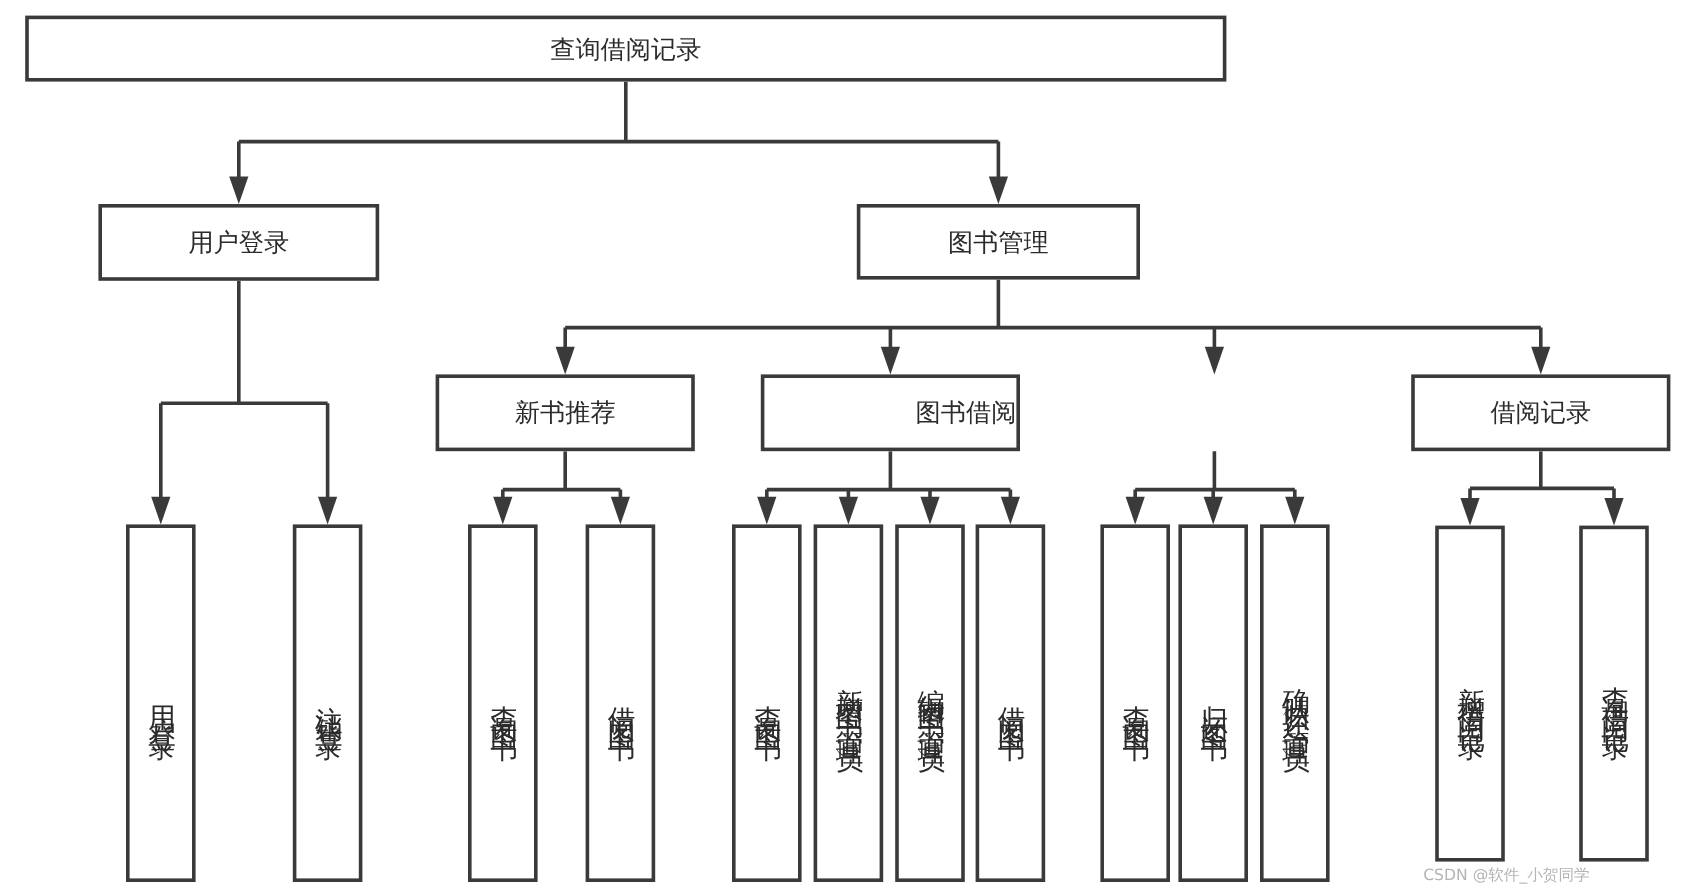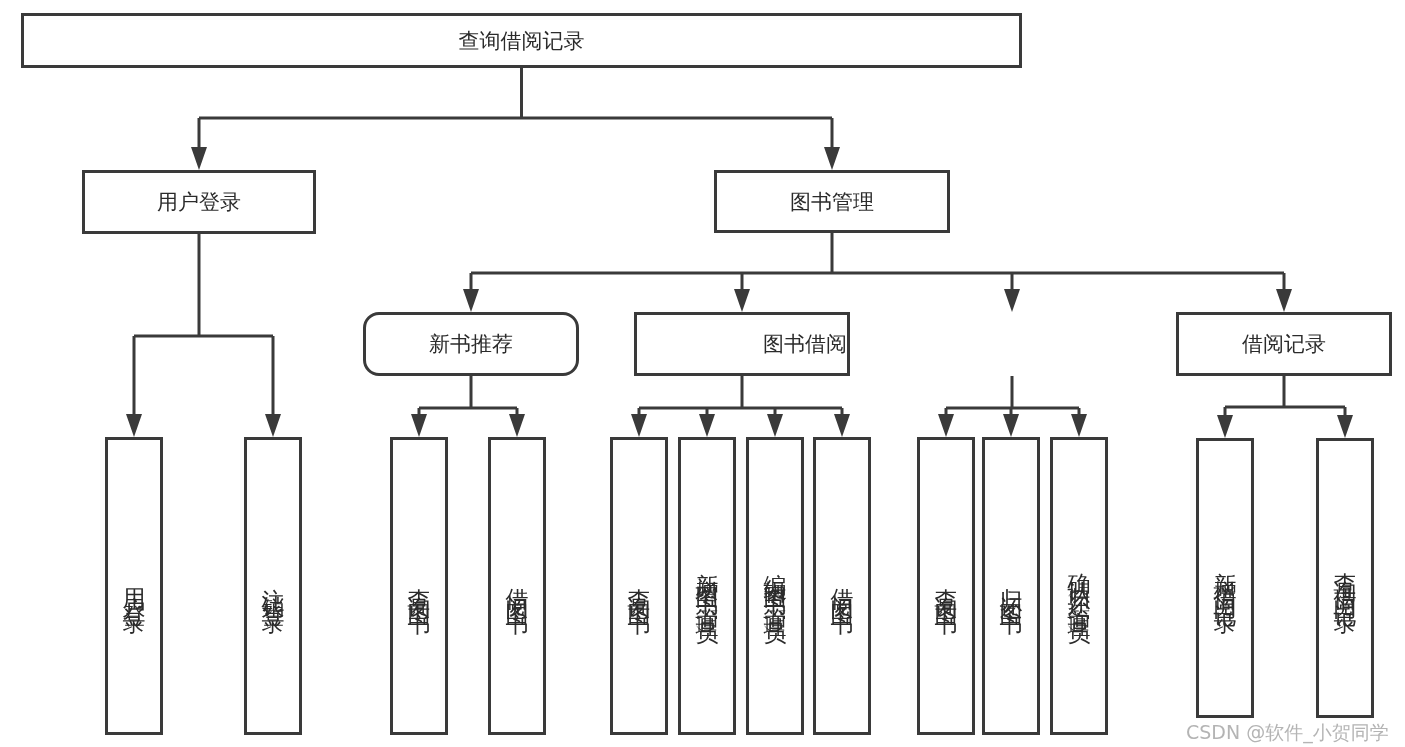--- a/index.html
+++ b/index.html
@@ -24,21 +24,21 @@
     box-sizing:border-box;
     display:flex;
     align-items:center;
     justify-content:center;
     z-index:2;
   }
   .hlabel { font-size:21px; white-space:nowrap; }
   .root  { left:21px;  top:13px;  width:1001px; height:55px; }
   .n-login   { left:82px;  top:170px; width:234px; height:64px; }
   .n-mgmt    { left:714px; top:170px; width:236px; height:63px; }
-  .n-rec     { left:363px;  top:312px; width:216px; height:64px;border-radius:16px; }
+  .n-rec     { left:363px;  top:312px; width:216px; height:64px; }
   .n-borrow  { left:634px;  top:312px; width:216px; height:64px;justify-content:flex-end; }
   .n-current { left:904px;  top:312px; width:216px; height:64px; }
   .n-records { left:1176px; top:312px; width:216px; height:64px; }
   .leaf { top:437px; width:58px; height:298px; }
   .leaf-short { top:438px; width:58px; height:280px; }
   .vtext {
     writing-mode:vertical-rl;
     text-orientation:mixed;
     font-size:23px;
     line-height:1;
@@ -48,21 +48,21 @@
   .vtext-tight { letter-spacing:7px; }
   .l1  { left:105px; }  .l2  { left:244px; }
   .l3  { left:390px; }  .l4  { left:488px; }
   .l5  { left:610px; }  .l6  { left:678px; }
   .l7  { left:746px; }  .l8  { left:813px; }
   .l9  { left:917px; }  .l10 { left:982px; } .l11 { left:1050px; }
   .l12 { left:1196px; } .l13 { left:1316px; }
   #watermark {
     position:absolute;
     left:1186px; top:720px;
-    font-size:19px;
+    font-size:13px;
     color:#b4b4b4;
     white-space:nowrap;
     z-index:5;
     text-shadow:0 0 1px #ffffff;
   }
 </style>
 </head>
 <body>
 
 <div id="canvas">

